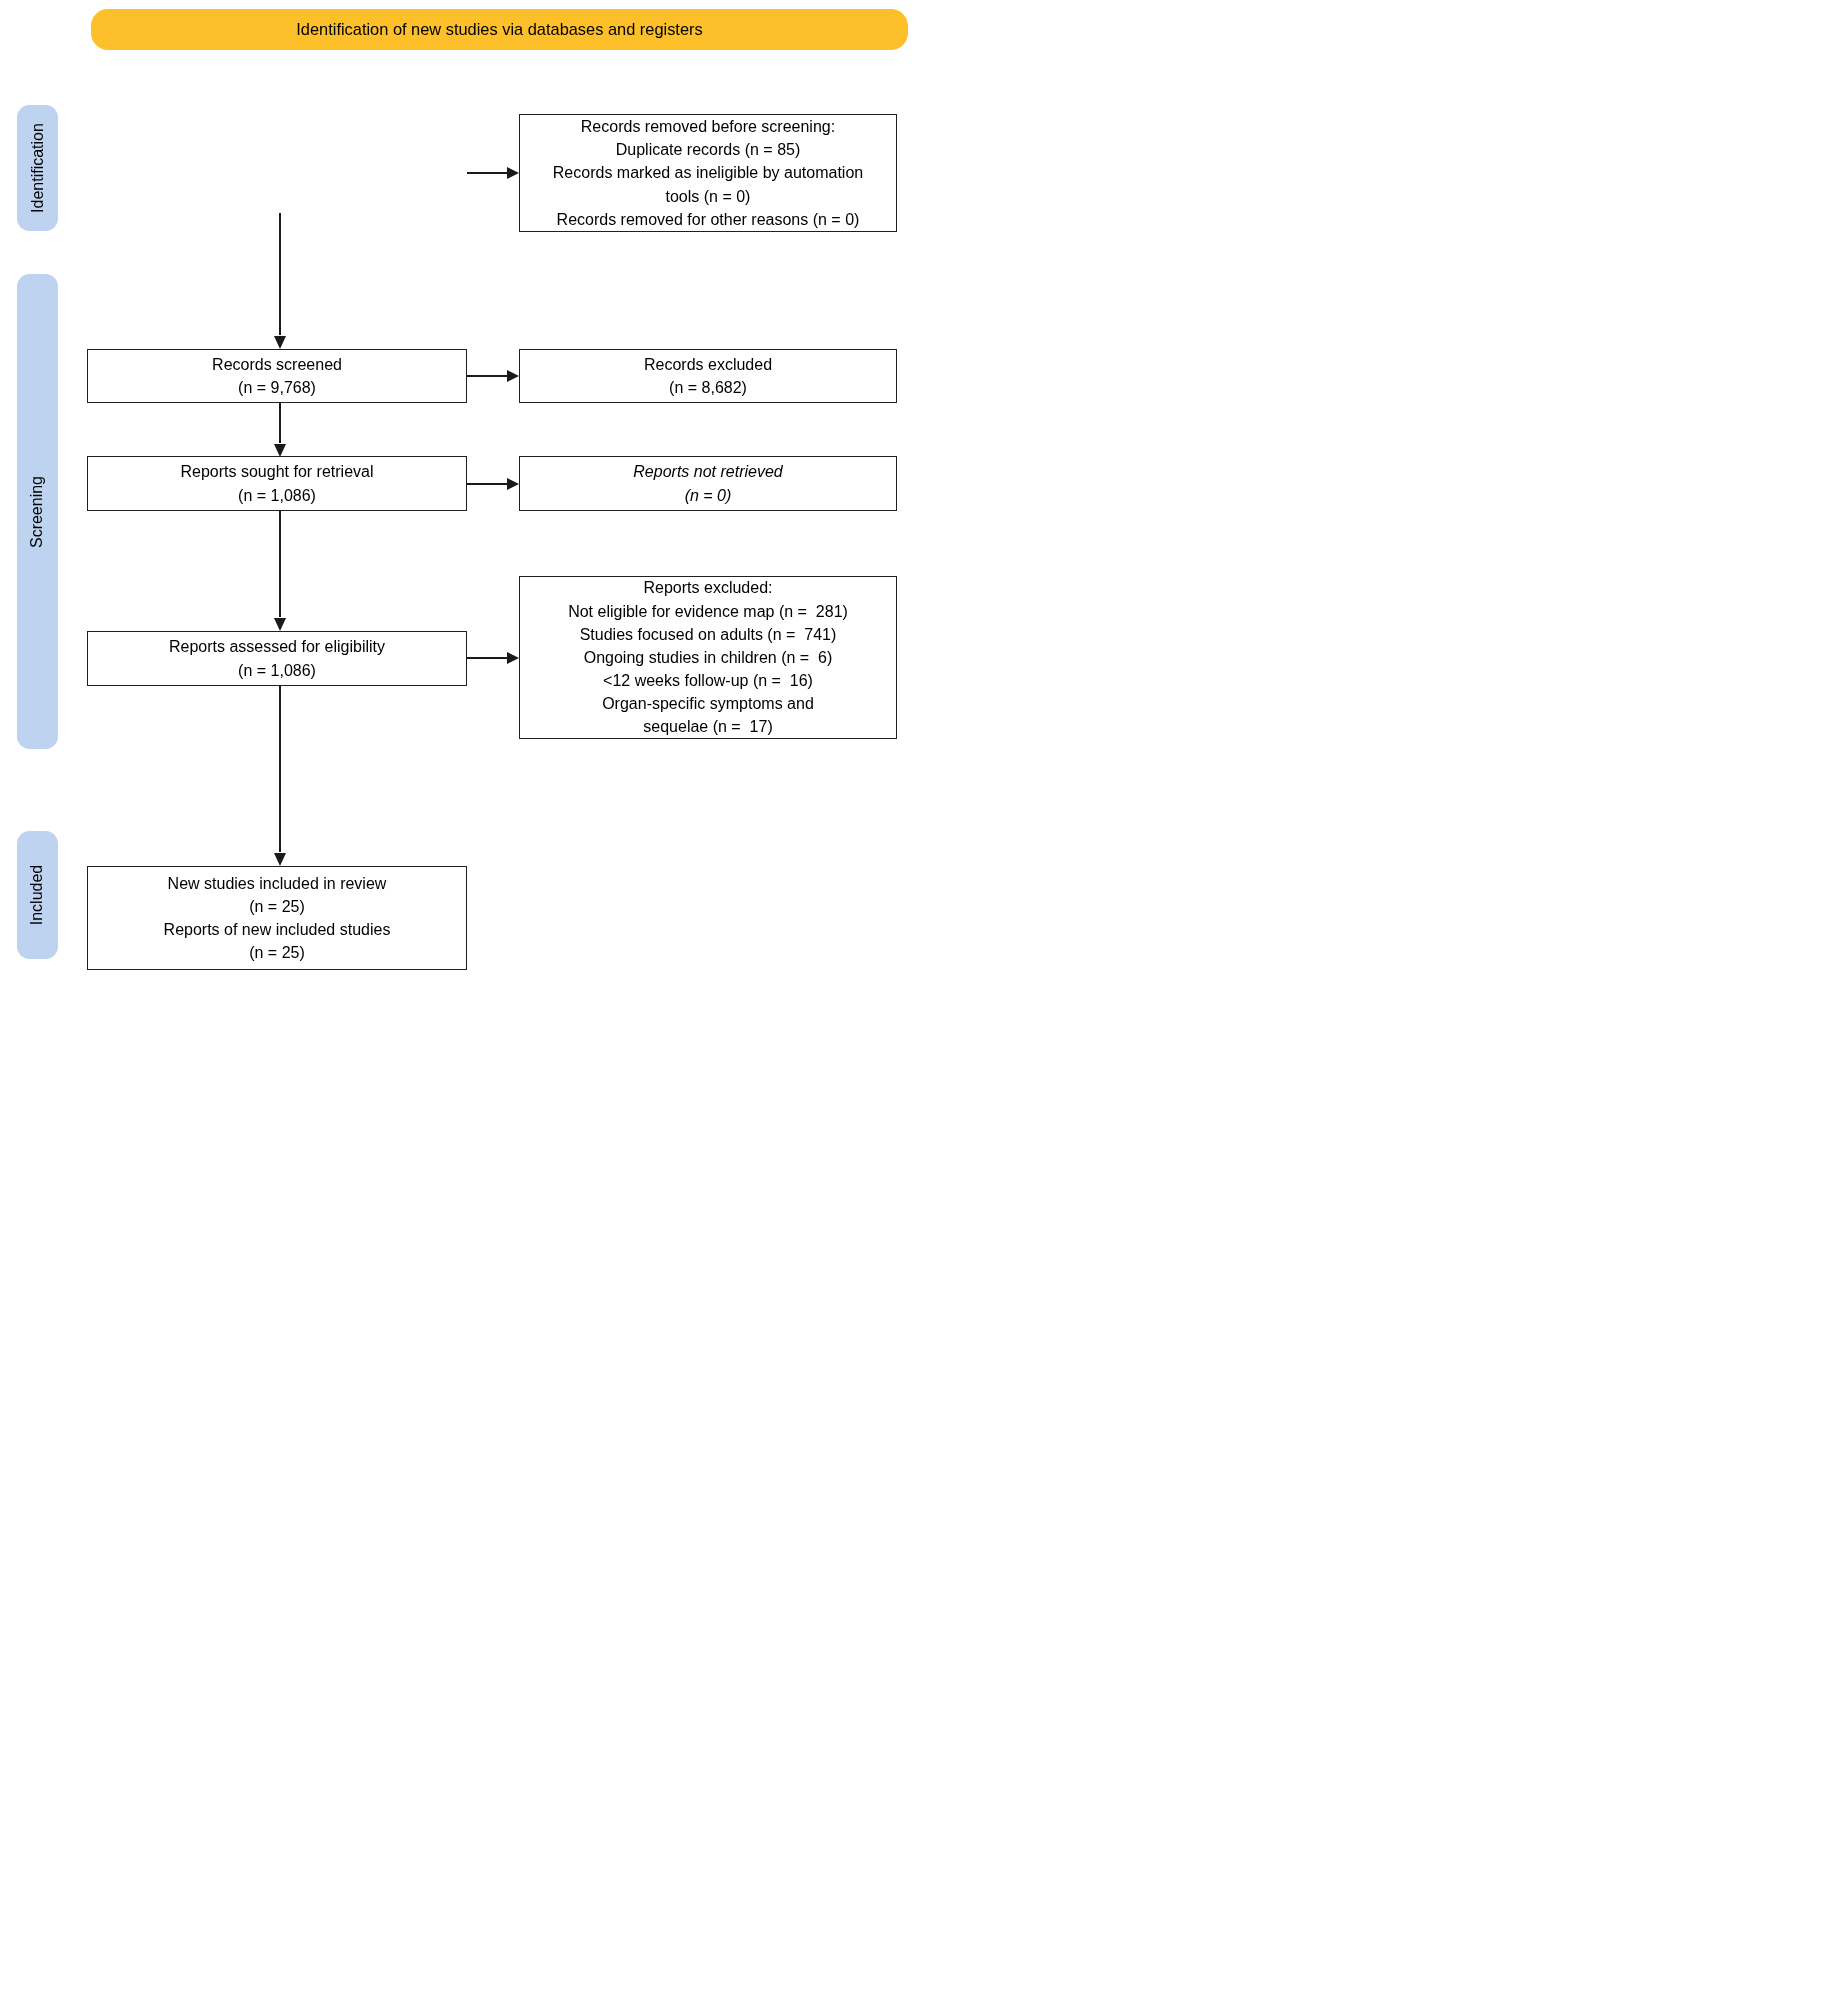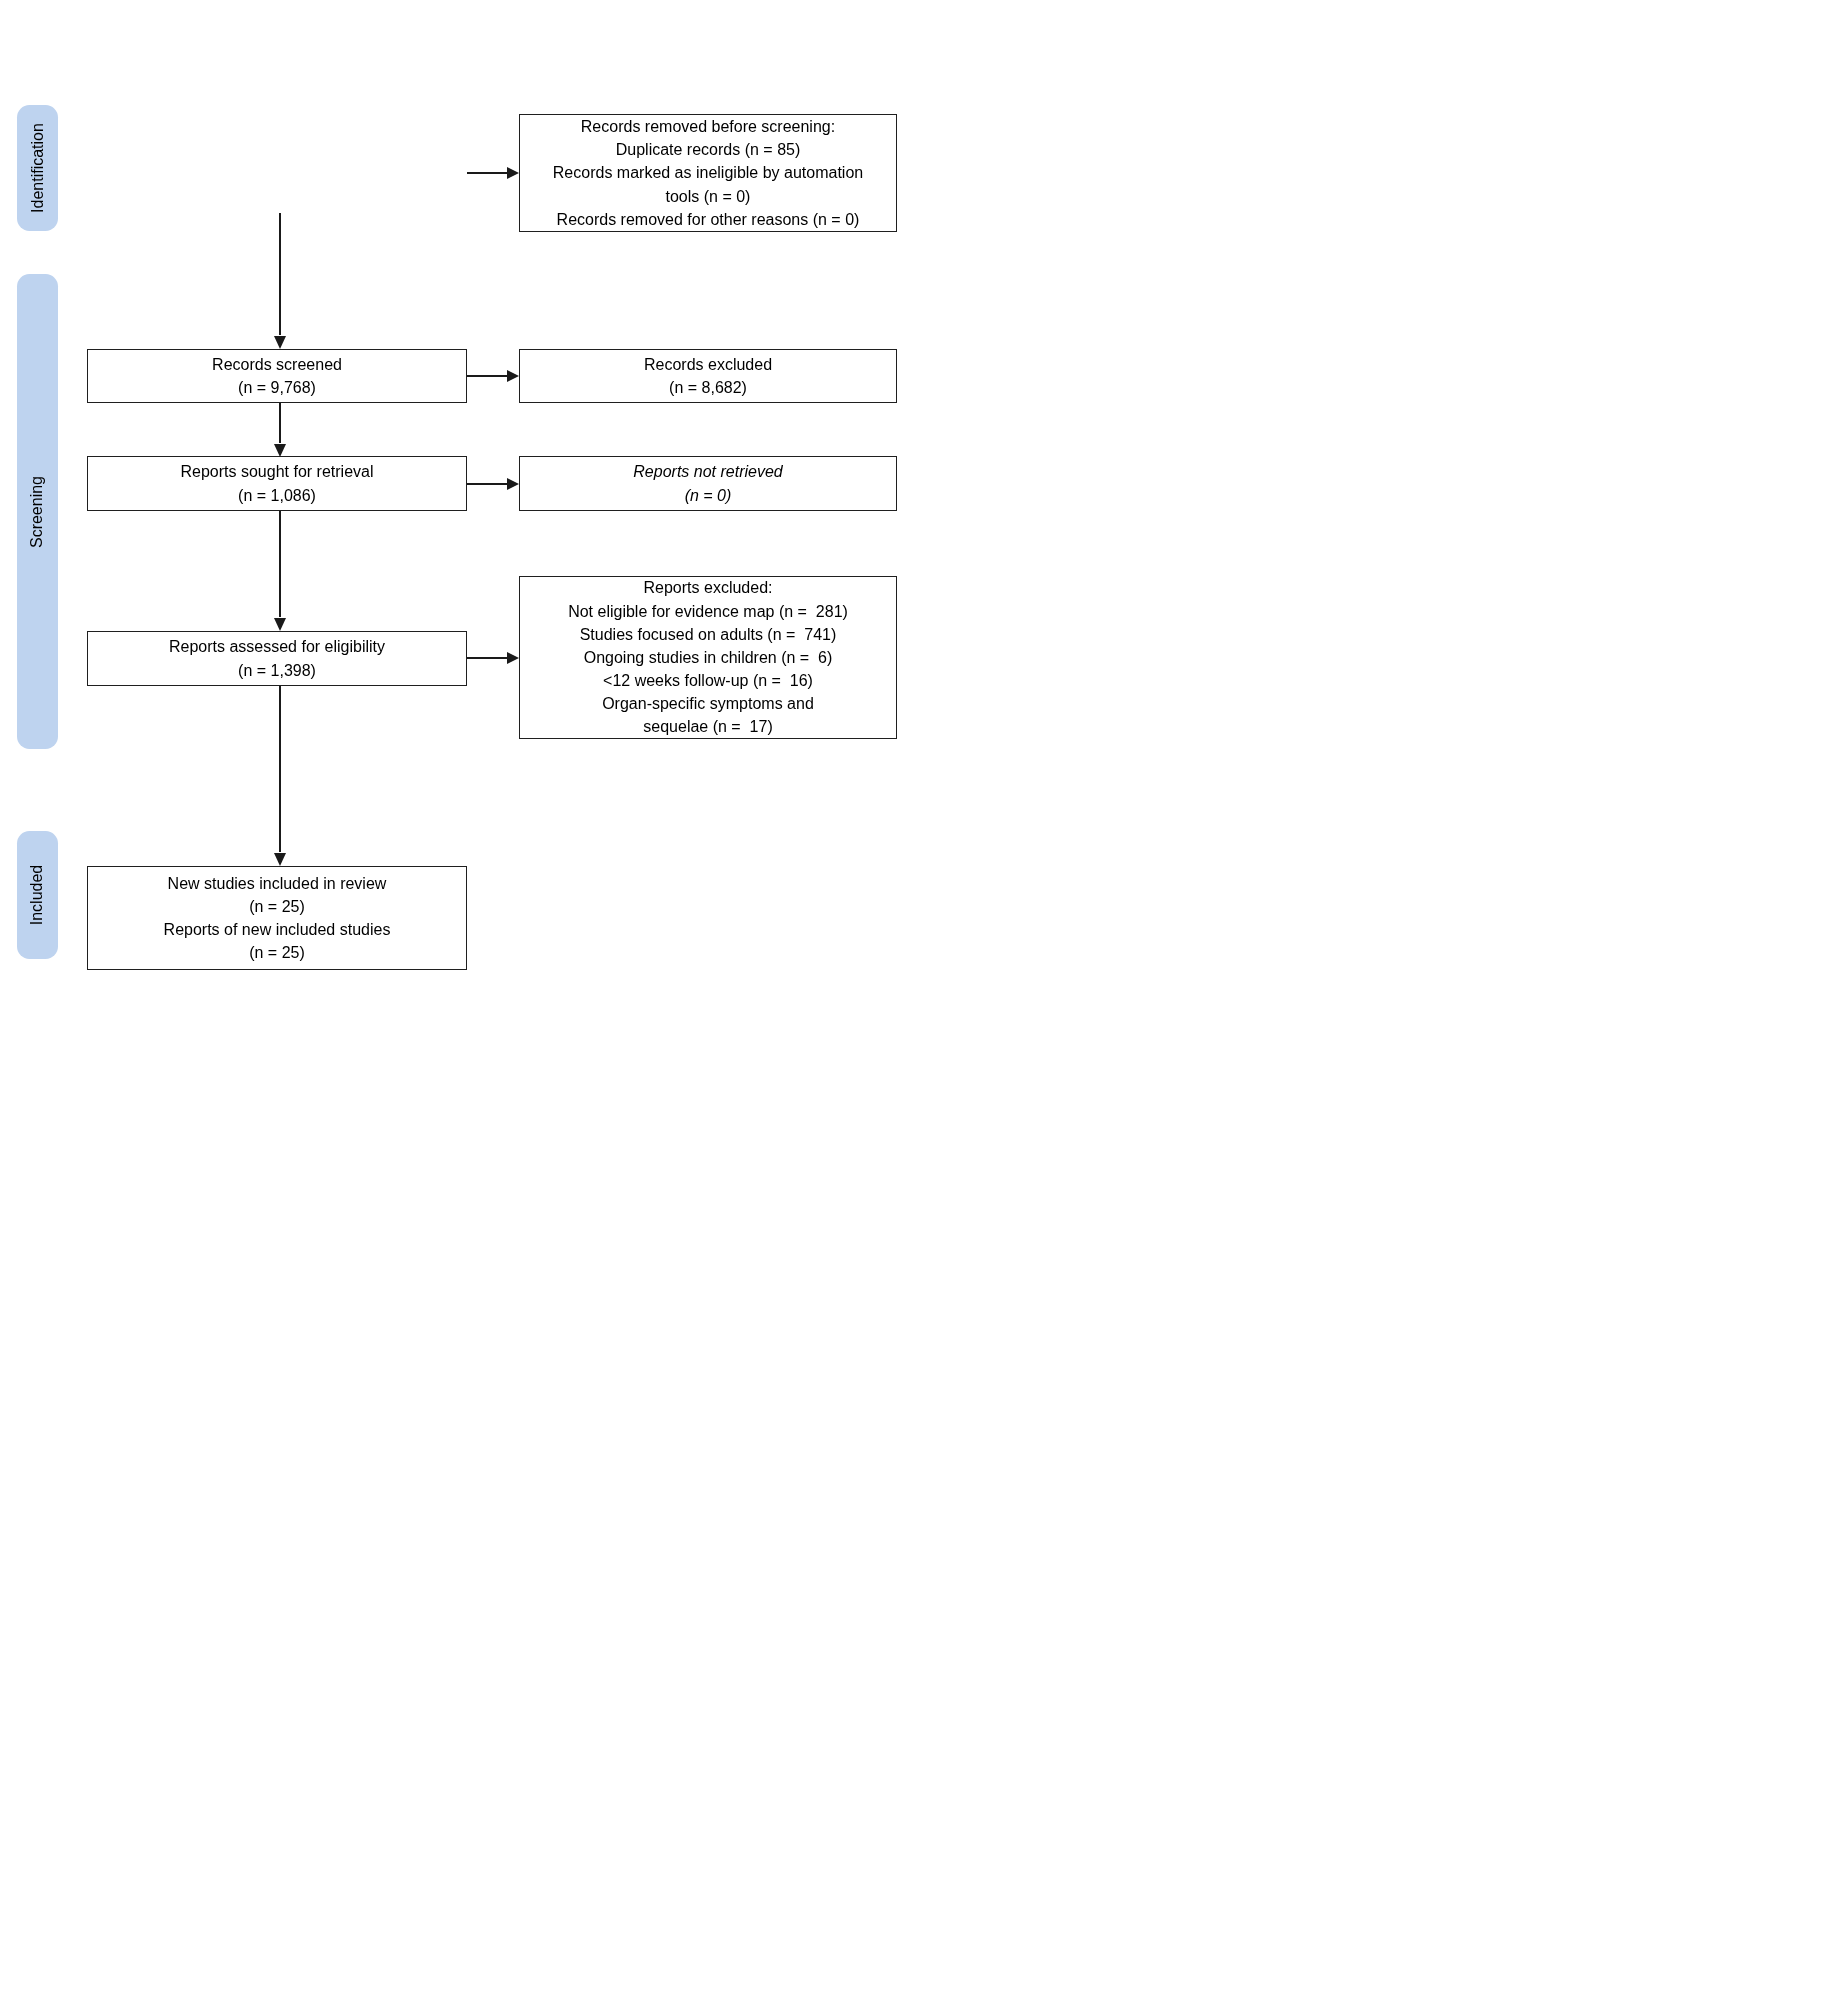--- a/index.html
+++ b/index.html
@@ -94,20 +94,23 @@
   .ha1{top:172px;}
   .ha2{top:375px;}
   .ha3{top:483px;}
   .ha4{top:657px;}
 </style>
 </head>
 <body>
 
 <div class="page">
 
+  <div class="banner">
+    <span>Identification of new studies via databases and registers</span>
+  </div>
 
   <div class="band band-identification">
     <span>Identification</span>
   </div>
   <div class="band band-screening">
     <span>Screening</span>
   </div>
   <div class="band band-included">
     <span>Included</span>
   </div>
@@ -130,21 +133,21 @@
   <div class="box col-left box-sought">
     <span>Reports sought for retrieval
 (n = 1,086)</span>
   </div>
   <div class="box col-right box-not-retrieved">
     <span>Reports not retrieved
 (n = 0)</span>
   </div>
   <div class="box col-left box-assessed">
     <span>Reports assessed for eligibility
-(n = 1,398)</span>
+(n = 1,086)</span>
   </div>
   <div class="box col-right box-rep-excluded">
     <span>Reports excluded:
 Not eligible for evidence map (n = &nbsp;281)
 Studies focused on adults (n = &nbsp;741)
 Ongoing studies in children (n = &nbsp;6)
 &lt;12 weeks follow-up (n = &nbsp;16)
 Organ-specific symptoms and
 sequelae (n = &nbsp;17)</span>
   </div>

